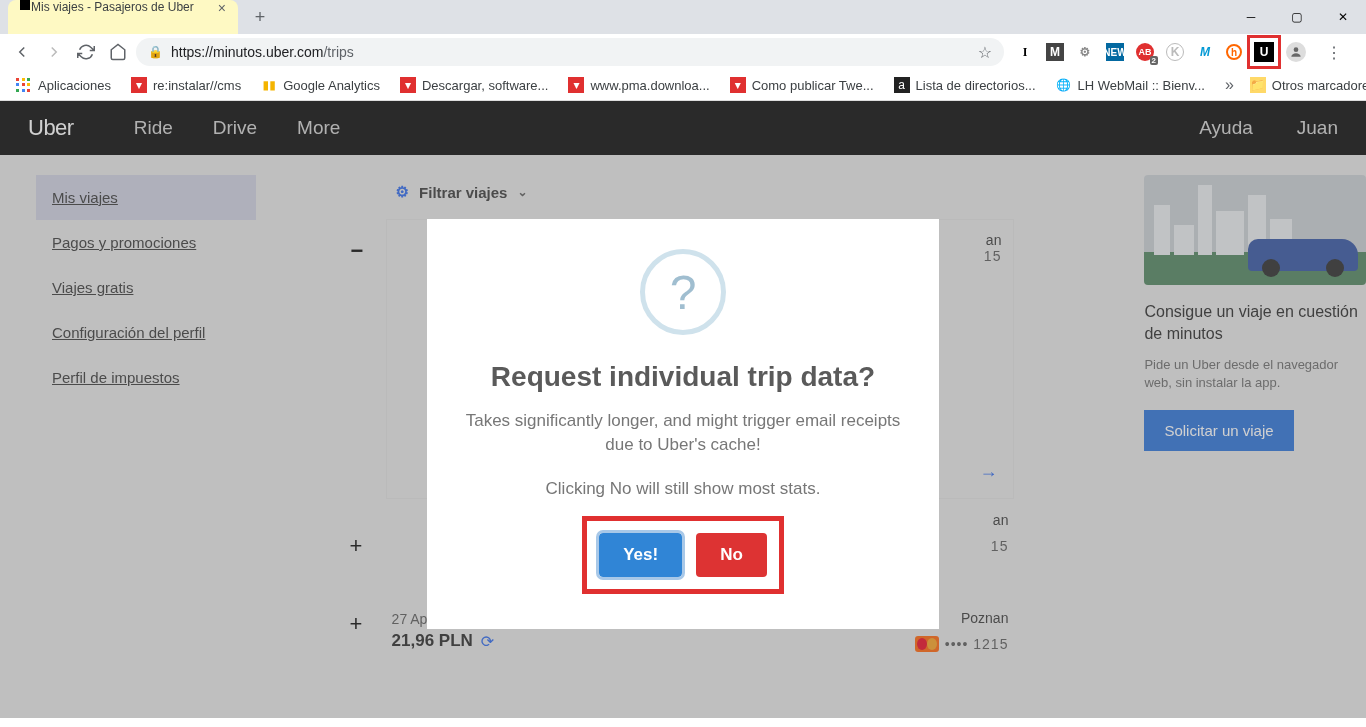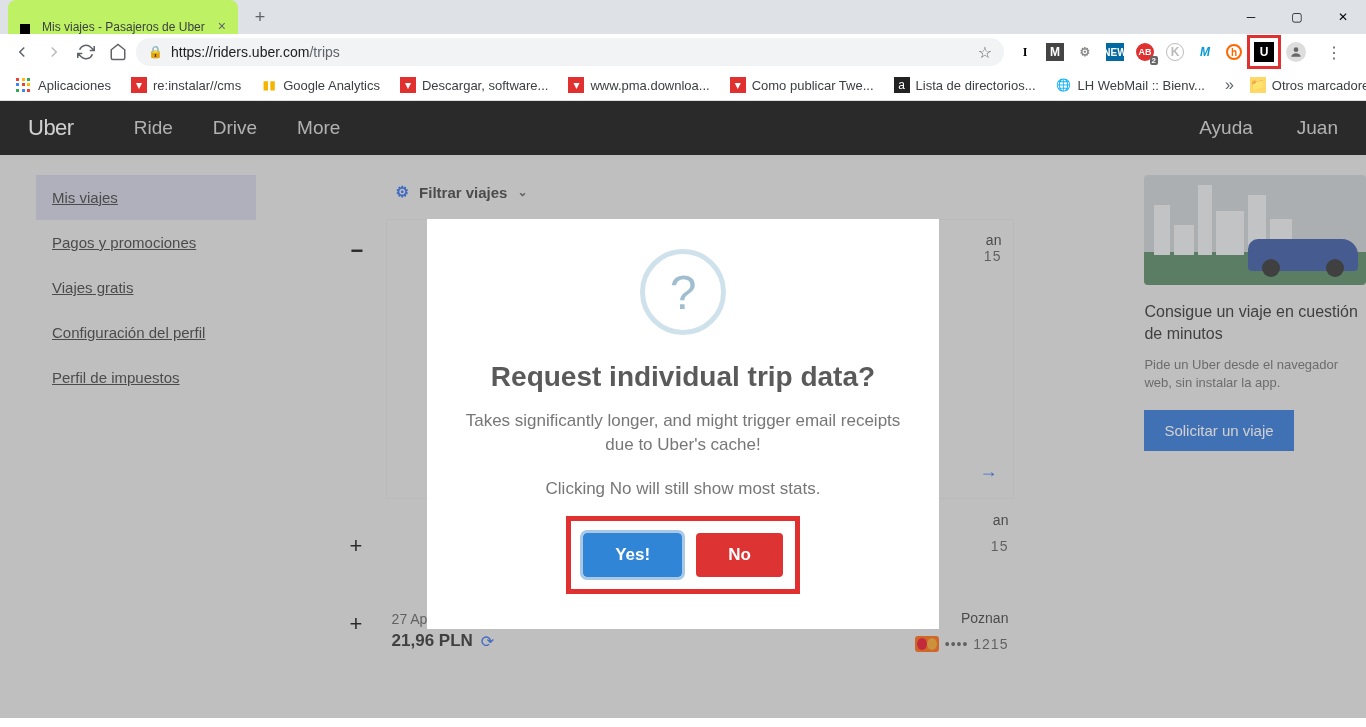--- a/index.html
+++ b/index.html
@@ -1,21 +1,21 @@
 <!DOCTYPE html>
 <html><head>
 <meta charset="utf-8">
 <style>
 * { margin: 0; padding: 0; box-sizing: border-box; font-family: -apple-system, BlinkMacSystemFont, "Segoe UI", Arial, sans-serif; }
 body { width: 1366px; height: 727px; overflow: hidden; background: #fff; position: relative; }
 
 
 .browser-chrome { background: #fff; border-bottom: 1px solid #ddd; }
 .tab-strip { display: flex; align-items: center; height: 34px; padding-left: 8px; background: #dee1e6; }
-.tab { display: flex; align-items: flex-end; background: #bef264; height: 34px; padding: 0 12px; border-radius: 8px 8px 0 0; gap: 12px; min-width: 230px; }
+.tab { display: flex; align-items: flex-start; background: #fef9c3; height: 34px; padding: 0 12px; border-radius: 8px 8px 0 0; gap: 1px; min-width: 230px; }
 .tab .fav { width: 10px; height: 10px; background: #000; }
 .tab .title { font-size: 12px; color: #3c4043; flex: 1; white-space: nowrap; overflow: hidden; }
 .tab .close { font-size: 14px; color: #5f6368; }
 .new-tab { width: 28px; height: 28px; display: flex; align-items: center; justify-content: center; font-size: 18px; color: #5f6368; margin-left: 8px; }
 .win-btns { position: absolute; right: 0; top: 0; display: flex; }
 .win-btn { width: 46px; height: 34px; display: flex; align-items: center; justify-content: center; font-size: 12px; }
 
 .toolbar { display: flex; align-items: center; height: 36px; padding: 0 8px; gap: 4px; background: #fff; }
 .nav-btn { width: 28px; height: 28px; display: flex; align-items: center; justify-content: center; color: #5f6368; border-radius: 50%; }
 .nav-btn svg { width: 18px; height: 18px; }
@@ -82,21 +82,21 @@
 .promo p { font-size: 13px; color: #666; margin-top: 10px; line-height: 1.4; }
 .promo-btn { margin-top: 18px; background: #246dd6; color: #fff; border: none; padding: 12px 20px; font-size: 15px; cursor: pointer; }
 
 
 .modal { position: absolute; left: 427px; top: 118px; width: 512px; background: #fff; z-index: 10; padding: 30px 28px 40px; display:flex; flex-direction:column; align-items:center; }
 .q-circle { width: 86px; height: 86px; border: 5px solid #cfe2ec; border-radius: 50%; display: flex; align-items: center; justify-content: center; font-size: 48px; color: #a0bed0; font-weight: 500; }
 .modal h2 { font-size: 28px; font-weight: 600; color: #5a5a5a; margin-top: 26px; text-align: center; }
 .modal .desc { font-size: 17px; color: #777; text-align: center; margin-top: 16px; line-height: 1.4; }
 .modal .note { font-size: 17px; color: #777; text-align: center; margin-top: 22px; }
 .btn-row { display: flex; gap: 14px; margin-top: 22px; outline: 5px solid #e03030; padding: 12px; }
-.btn { padding: 12px 32px; font-size: 17px; font-weight: 600; border-radius: 4px; border: none; cursor: pointer; text-align: center; }
+.btn { padding: 12px 24px; font-size: 17px; font-weight: 600; border-radius: 4px; border: none; cursor: pointer; text-align: center; }
 .btn-yes { background: #3085d6; color: #fff; outline: 3px solid #a8c8e8; }
 .btn-no { background: #d33; color: #fff; }
 </style>
 </head>
 <body>
 
 <div class="browser-chrome">
   <div class="tab-strip">
     <div class="tab">
       <span class="fav"></span>
@@ -128,21 +128,21 @@
         </svg>
       </div>
     <div class="nav-btn">
         <svg viewBox="0 0 24 24" fill="none" stroke="currentColor" stroke-width="2">
           <path d="M3 9l9-7 9 7v11a2 2 0 01-2 2H5a2 2 0 01-2-2z"></path>
         </svg>
       </div>
     <div class="omnibox">
       <span class="lock">🔒</span>
       <span class="url">
-        <span class="host">https://riders.uber.com</span><span class="path">/trips</span>
+        <span class="host">https://minutos.uber.com</span><span class="path">/trips</span>
       </span>
       <span style="flex:1"></span>
       <span style="color:#5f6368">☆</span>
     </div>
     <div class="ext-icons">
       <div class="ext" style="font-family:serif;font-weight:bold">I</div>
       <div class="ext" style="background:#444;color:#fff">M</div>
       <div class="ext" style="color:#888">⚙</div>
       <div class="ext" style="background:#0369a1;color:#fff;font-size:10px">NEW</div>
       <div class="ext" style="background:#e03030;color:#fff;border-radius:50%;font-size:9px;position:relative">AB<span style="position:absolute;bottom:-4px;right:-4px;background:#666;color:#fff;font-size:8px;padding:0 2px;border-radius:2px">2</span></div>

